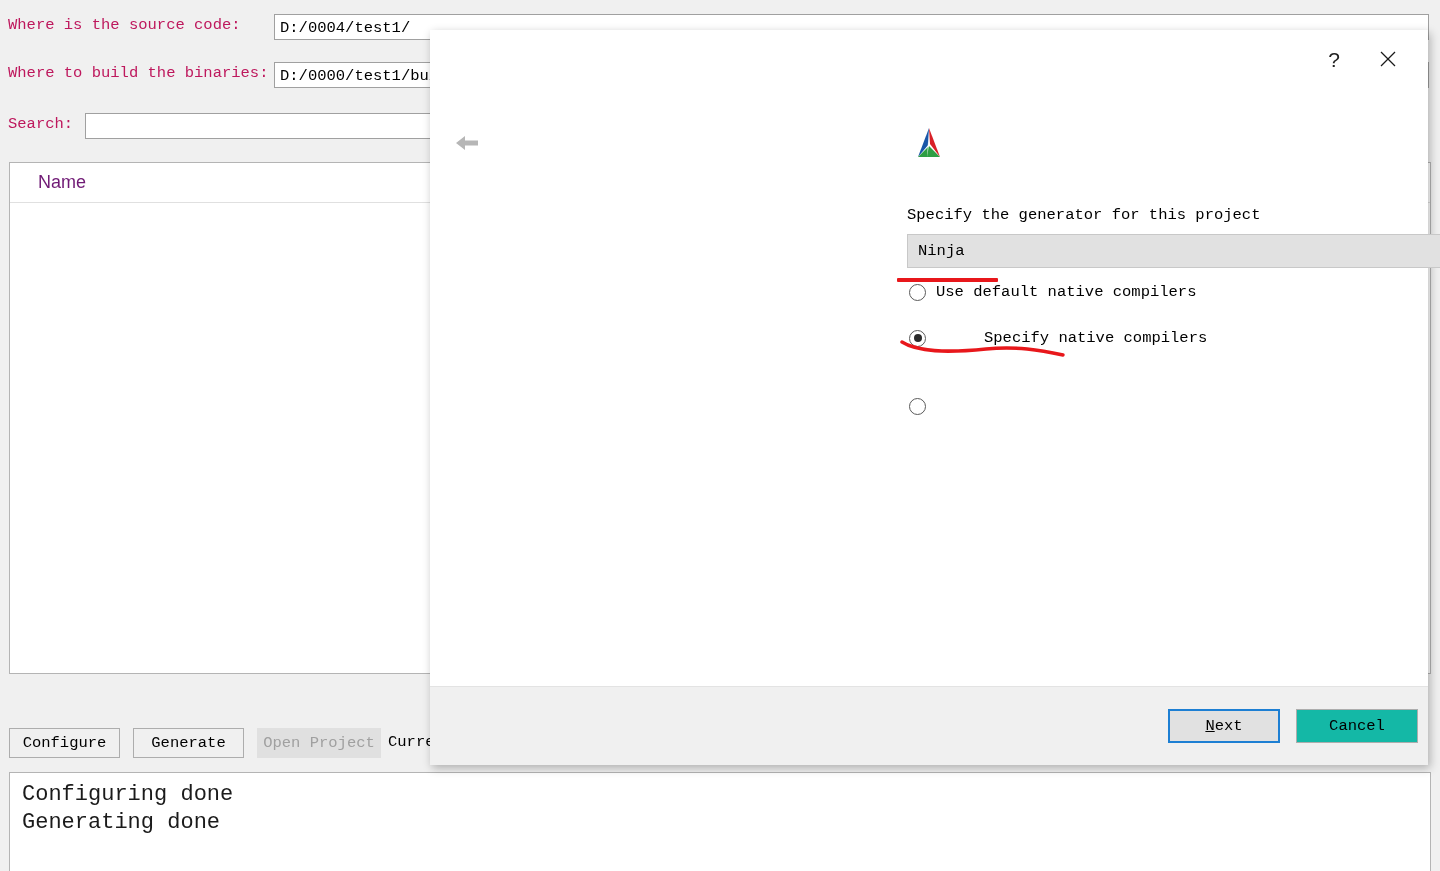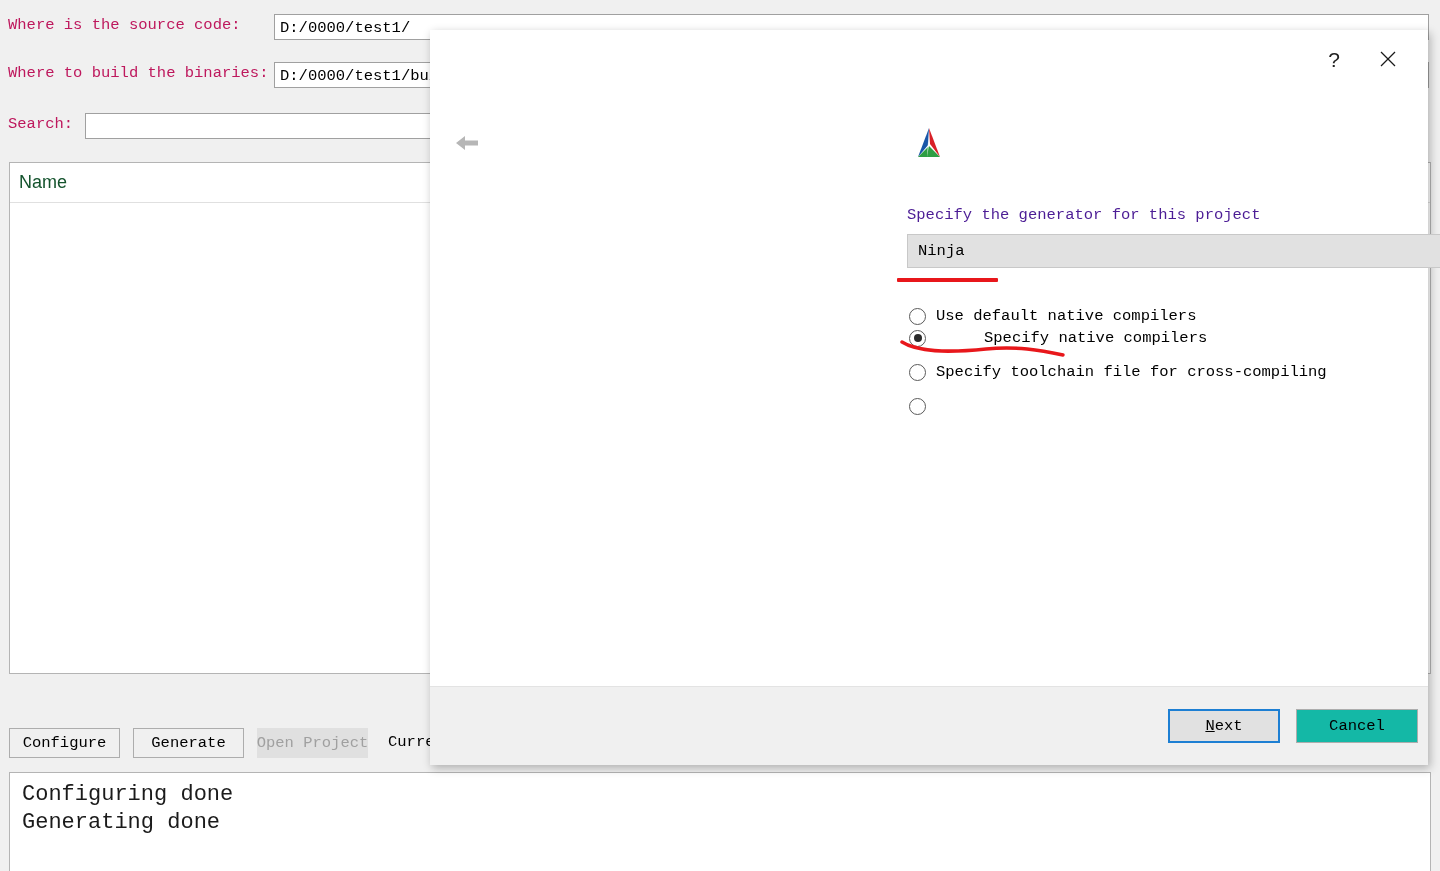--- a/index.html
+++ b/index.html
@@ -72,22 +72,22 @@
     left: 0; top: 0;
     width: 100%; height: 40px;
     border-bottom: 1px solid #e0e0e0;
     box-sizing: border-box;
     display: flex;
     align-items: center;
   }
   #cache-header .col {
     font-family: "Liberation Sans", "DejaVu Sans", sans-serif;
     font-size: 18px;
-    color: #14532d;
-    padding-left: 9px;
+    color: #701a75;
+    padding-left: 28px;
   }
 
   
   .bg-btn {
     position: absolute;
     height: 30px;
     background: #f0f0f0;
     border: 1px solid #adadad;
     font-family: "Liberation Mono", "DejaVu Sans Mono", monospace;
     font-size: 15.5px;
@@ -95,21 +95,21 @@
     box-sizing: border-box;
     display: flex;
     align-items: center;
     justify-content: center;
     padding: 0 10px;
     white-space: pre;
   }
   #btn-configure { left: 9px;   top: 728px; width: 111px; }
   #btn-generate  { left: 133px; top: 728px; width: 111px; }
   #btn-openproj  {
-    left: 257px; top: 728px; width: 111px;
+    left: 257px; top: 728px; width: 124px;
     background: #e0e0e0; border-color: #e0e0e0; color: #a0a0a0;
   }
   #cur-gen-text {
     position: absolute;
     left: 388px; top: 733px;
     font-family: "Liberation Mono", "DejaVu Sans Mono", monospace;
     font-size: 15.5px;
     color: #000;
     white-space: pre;
   }
@@ -177,21 +177,21 @@
     position: absolute;
     left: 484px; top: 96px;
     width: 30px; height: 34px;
   }
 
   #dlg-prompt {
     position: absolute;
     left: 477px; top: 176px;
     font-family: "Liberation Mono", "DejaVu Sans Mono", monospace;
     font-size: 15.5px;
-    color: #4c1d95;
+    color: #000000;
     white-space: pre;
   }
 
   #dlg-combo {
     position: absolute;
     left: 477px; top: 204px;
     width: 942px; height: 34px;
     background: #e1e1e1;
     border: 1px solid #c8c8c8;
     box-sizing: border-box;
@@ -232,21 +232,21 @@
     border-radius: 50%;
     background: #2b2b2b;
   }
   .radio-label {
     margin-left: 10px;
     font-family: "Liberation Mono", "DejaVu Sans Mono", monospace;
     font-size: 15.5px;
     color: #000;
     white-space: pre;
   }
-  #radio-0 { top: 274px; }
+  #radio-0 { top: 250px; }
   #radio-1 { top: 296px; gap: 48px; }
   #radio-2 { top: 330px; }
   #radio-3 { top: 364px; }
 
   
   #annot-1 {
     position: absolute;
     left: 467px; top: 248px;
     width: 101px; height: 4px;
     background: #e8171b;
@@ -291,21 +291,21 @@
     right: 10px; width: 122px;
   }
   .mnemonic { text-decoration: underline; }
 </style>
 </head>
 <body>
 
 <div id="bg-window">
 
   <div class="bg-row bg-label" id="src-label">Where is the source code:</div>
-  <div class="bg-input" id="src-input">D:/0000/test1/</div>
+  <div class="bg-input" id="src-input">D:/0004/test1/</div>
 
   <div class="bg-row bg-label" id="bin-label">Where to build the binaries:</div>
   <div class="bg-input" id="bin-input">D:/0000/test1/build</div>
 
   <div class="bg-row bg-label" id="search-label">Search:</div>
   <div class="bg-input" id="search-input" placeholder=""></div>
 
   <div id="cache-table">
     <div id="cache-header">
       <div class="col">Name</div>
@@ -368,24 +368,20 @@
     <span class="radio-mark checked"></span>
     <span class="radio-label">Specify native compilers</span>
   </div>
 
   <div id="annot-2">
     <svg width="165" height="22" viewBox="0 0 165 22">
       <path d="M2,6 C18,16 46,17 86,13 C116,10 140,14 163,19" fill="none" stroke="#e8171b" stroke-width="3.4" stroke-linecap="round"></path>
     </svg>
   </div>
 
-  <div class="radio-row" id="radio-2">
-    <span class="radio-mark"></span>
-    <span class="radio-label">Specify toolchain file for cross-compiling</span>
-  </div>
 
   <div class="radio-row" id="radio-3">
     <span class="radio-mark"></span>
   </div>
 
   <div id="dlg-footer">
     <div class="dlg-btn" id="dlg-next">
       <span class="mnemonic">N</span>
         <span>ext</span>
     </div>

